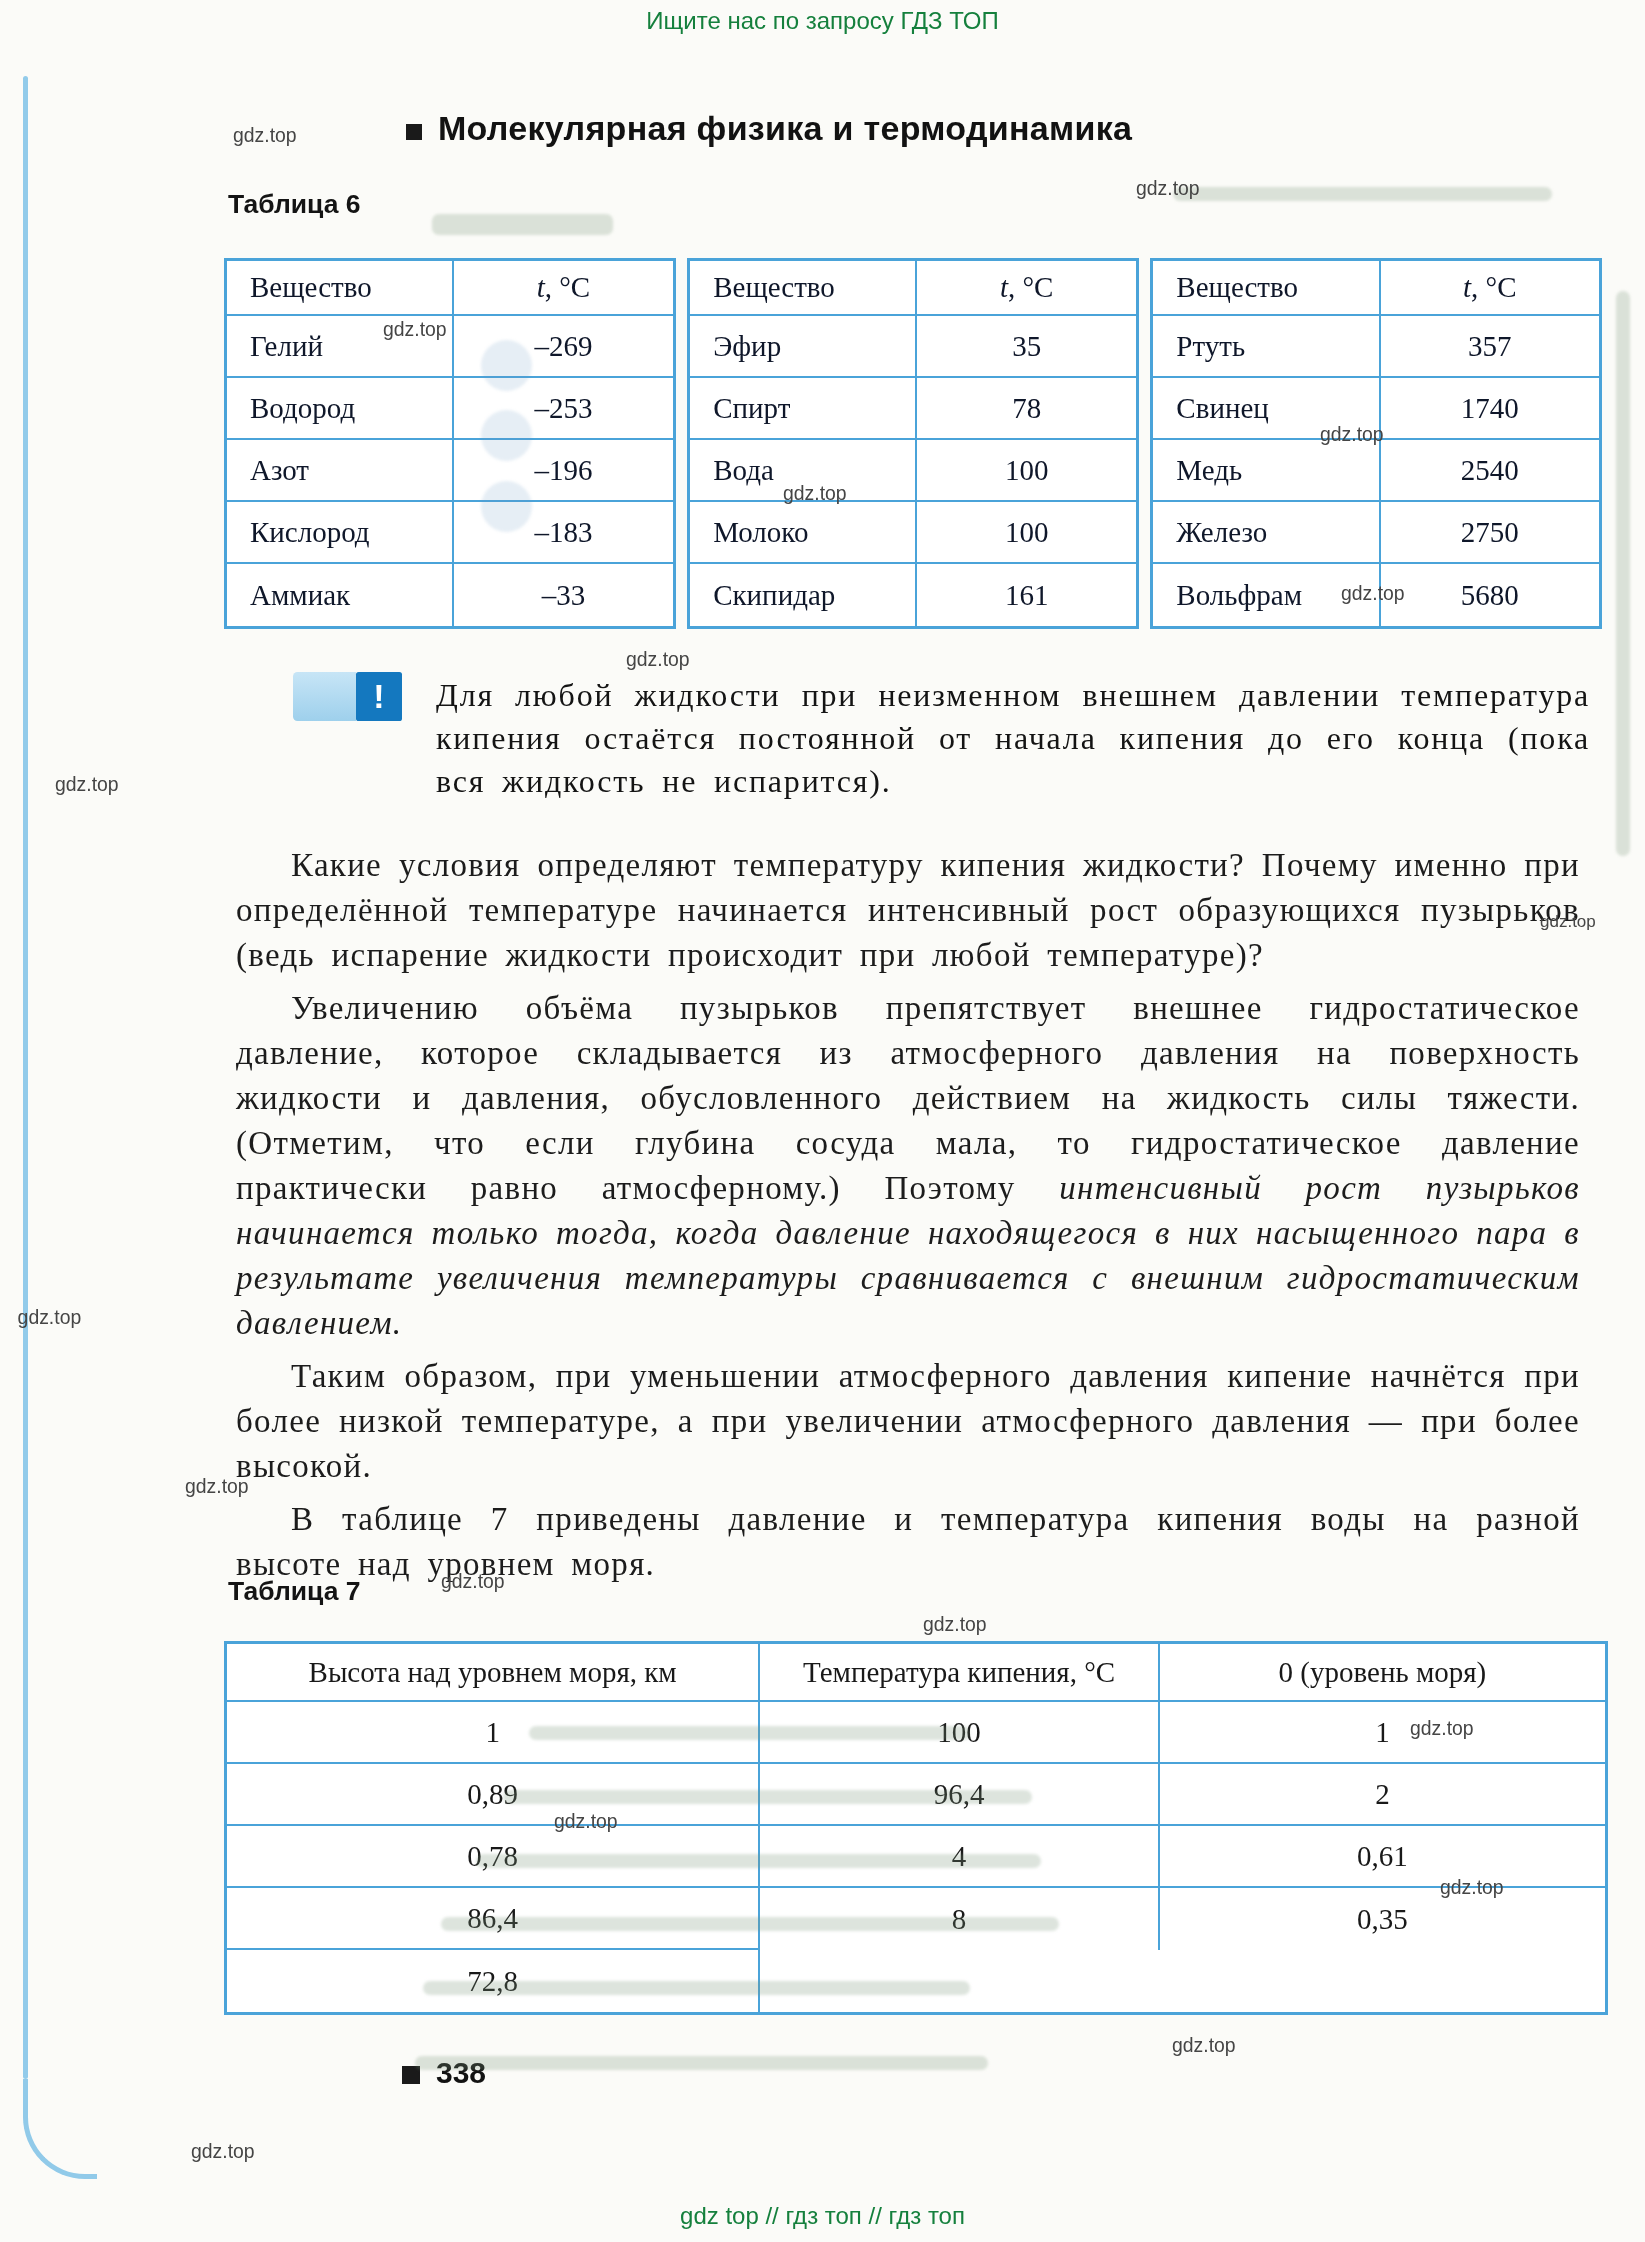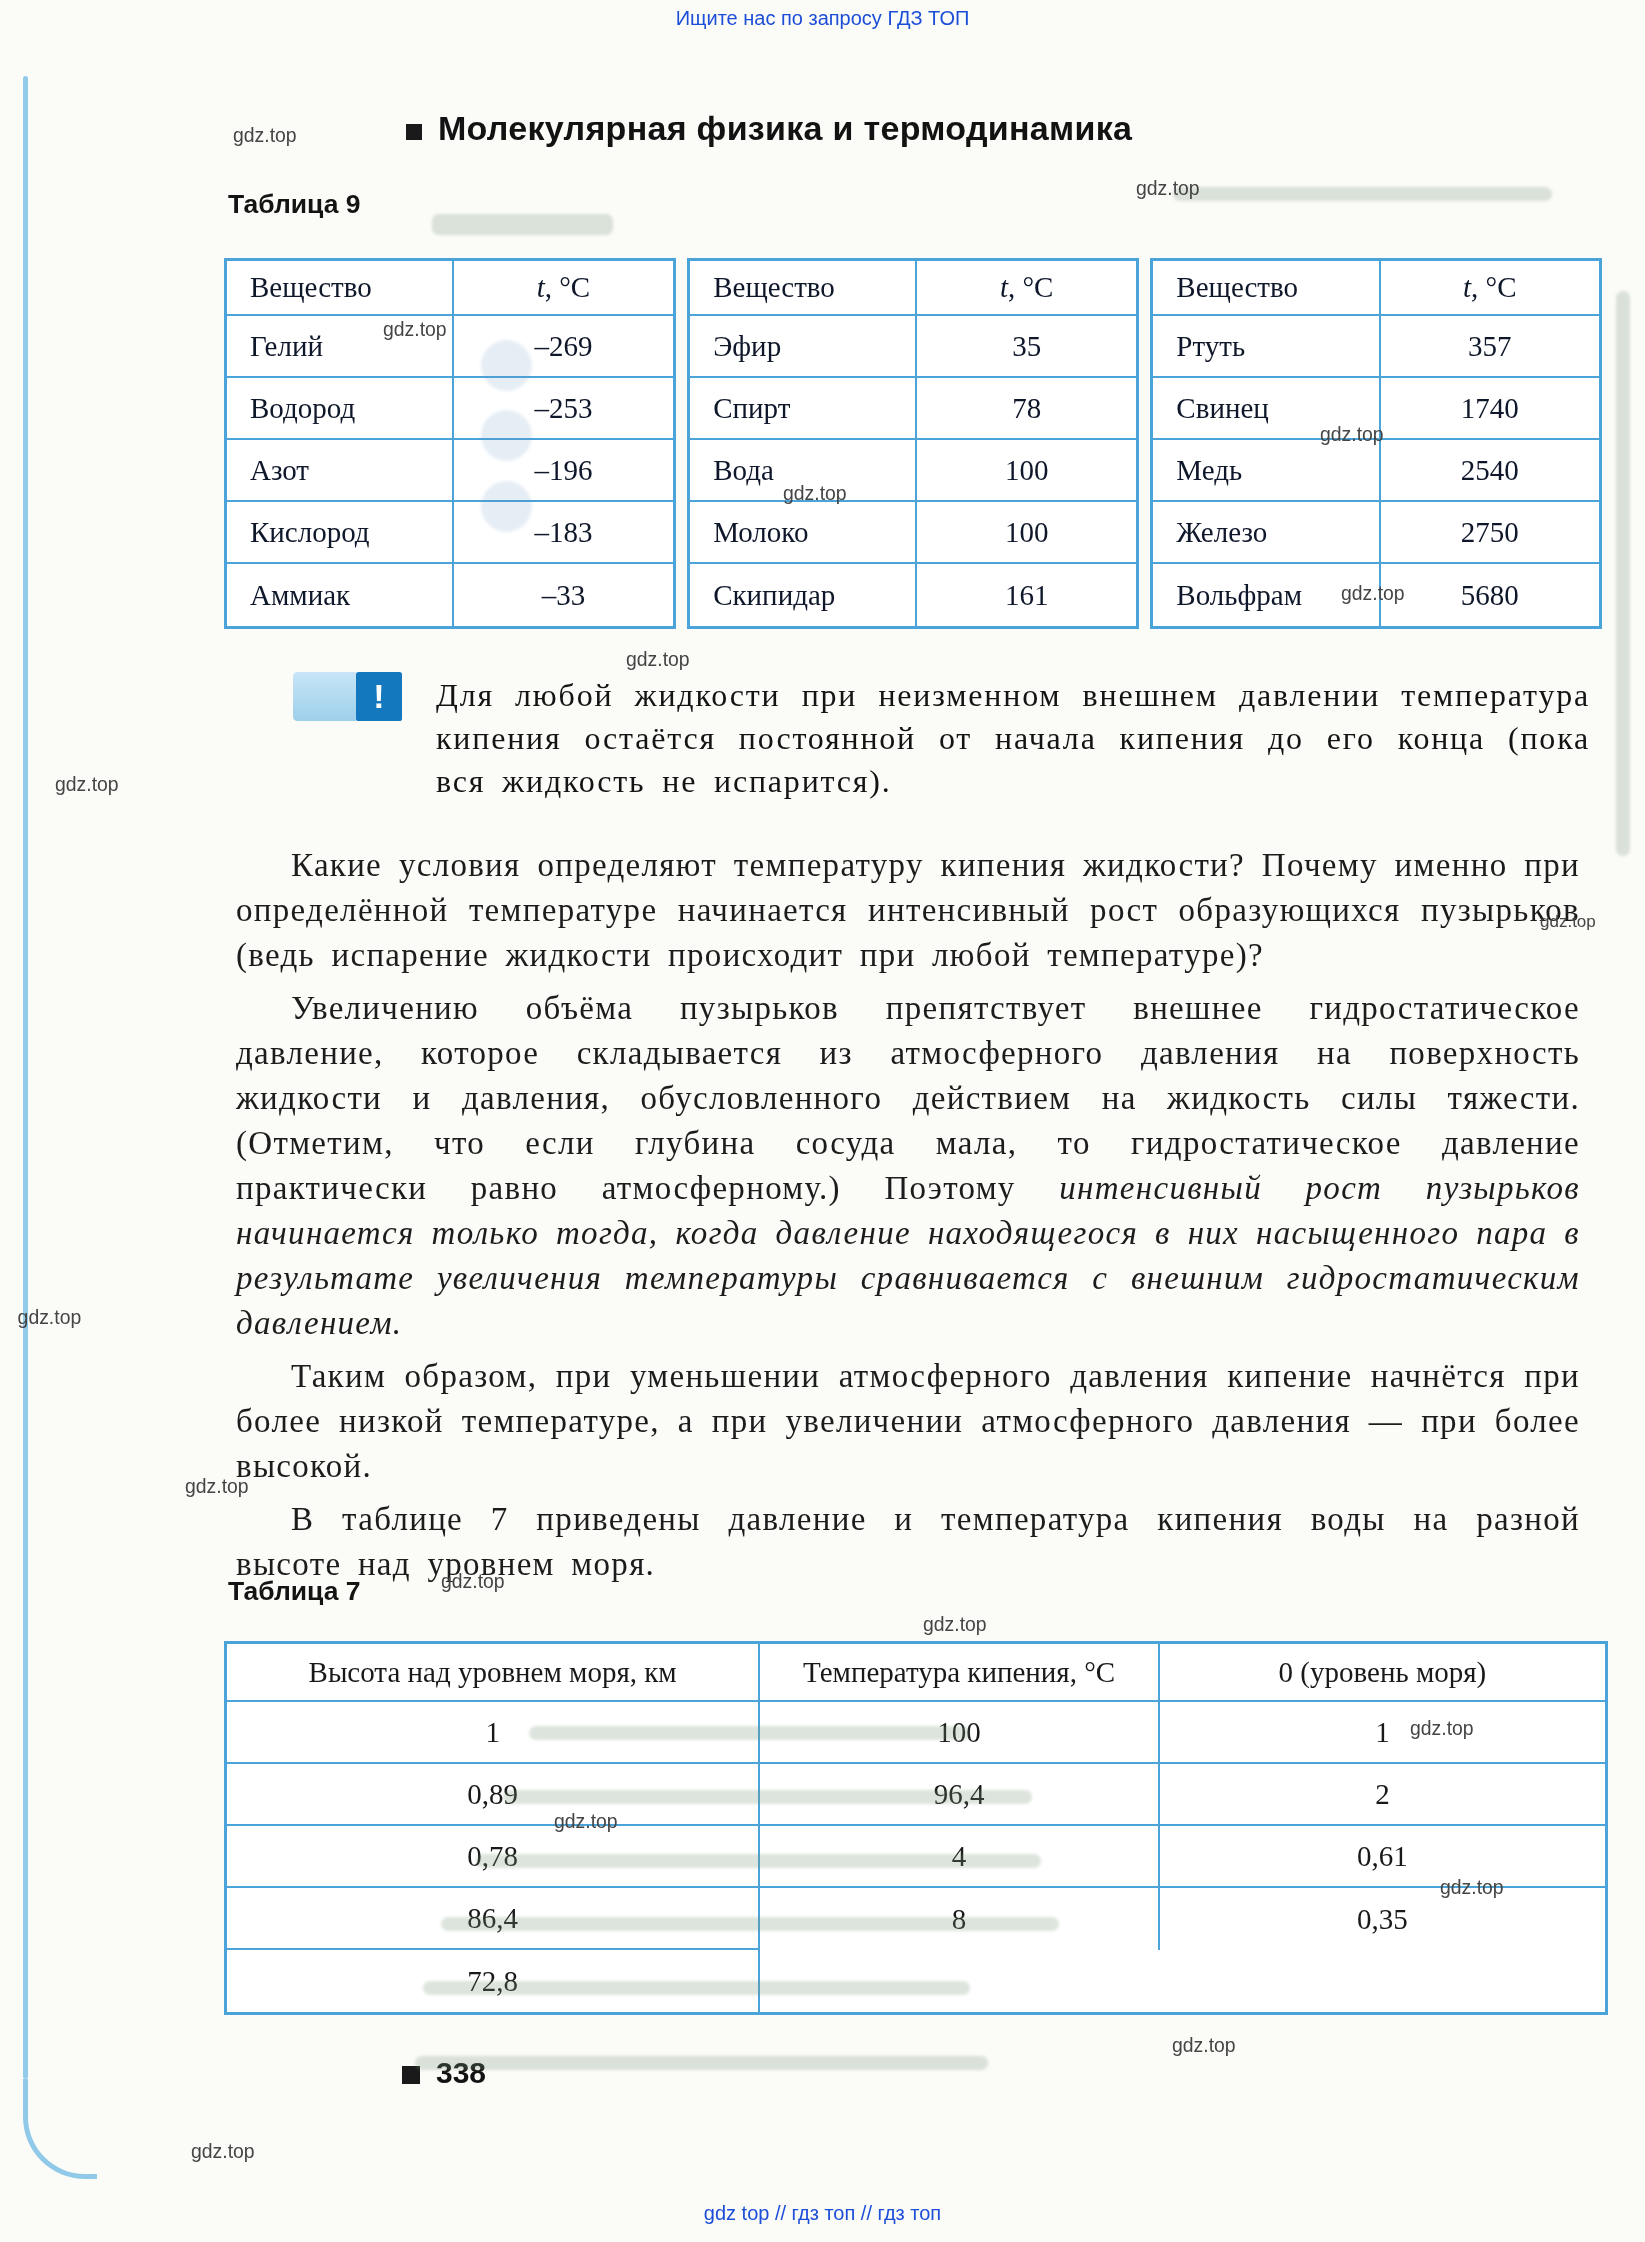--- a/index.html
+++ b/index.html
@@ -8,21 +8,21 @@
     background:#fbfbf8;
     font-family:"Liberation Serif",serif;color:#1d1d1d;
   }
   .sans{font-family:"Liberation Sans",sans-serif}
 
   
   .edge-line{position:absolute;left:23px;top:76px;width:5.3px;height:2003px;background:#7fc2e7;opacity:.85;border-radius:2.6px;z-index:1}
   .edge-curve{position:absolute;left:23px;top:2079px;width:69px;height:95px;border-left:5.3px solid #7fc2e7;border-bottom:5.3px solid #7fc2e7;border-bottom-left-radius:62px;opacity:.85;z-index:1}
 
   
-  .banner{position:absolute;left:0;width:100%;text-align:center;color:#1d4ed8;font-family:"Liberation Sans",sans-serif;font-size:20px;z-index:4}
+  .banner{position:absolute;left:0;width:100%;text-align:center;color:#15803d;font-family:"Liberation Sans",sans-serif;font-size:24px;z-index:4}
   .top-banner{top:7px}
   .bottom-banner{top:2202px}
 
   
   .chapter-square{position:absolute;left:406px;top:124px;width:16px;height:16px;background:#1a1a1a;z-index:2}
   .chapter-header{position:absolute;left:438px;top:109px;font-weight:bold;font-size:34px;color:#121212;letter-spacing:0.3px;z-index:2}
 
   
   .cap{position:absolute;font-family:"Liberation Sans",sans-serif;font-weight:bold;font-size:26.5px;color:#141414;z-index:2}
 
@@ -80,21 +80,21 @@
 <div class="bleed" style="left:441px;top:1917px;width:618px;height:14px"></div>
 <div class="bleed" style="left:423px;top:1981px;width:547px;height:14px"></div>
 <div class="bleed" style="left:415px;top:2056px;width:573px;height:14px"></div>
 
 <div class="banner top-banner">Ищите нас по запросу ГДЗ ТОП</div>
 <div class="banner bottom-banner">gdz top  //  гдз топ  //  гдз топ</div>
 
 <div class="chapter-square"></div>
 <div class="chapter-header sans">Молекулярная физика и термодинамика</div>
 
-<div class="cap" style="left:228px;top:189px">Таблица 9</div>
+<div class="cap" style="left:228px;top:189px">Таблица 6</div>
 
 <div class="t6wrap">
   <div class="t6">
     <div class="cell">Вещество</div>
     <div class="cell">
         <i>t</i>
         <span>, °C</span>
       </div>
     <div class="cell">Гелий</div>
     <div class="cell">–269</div>

